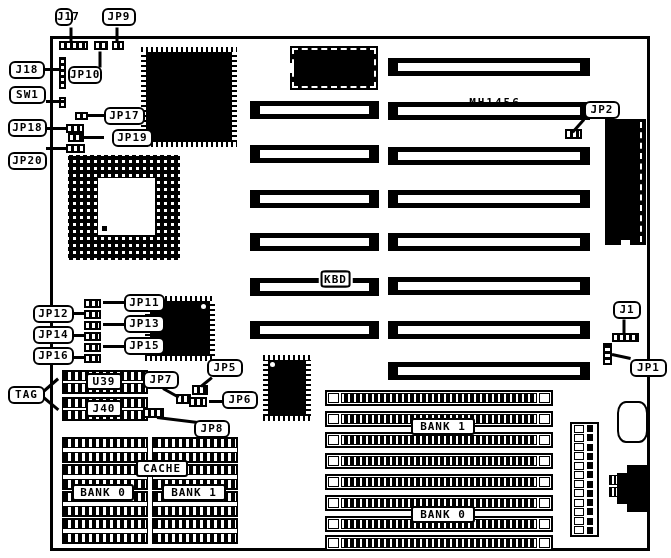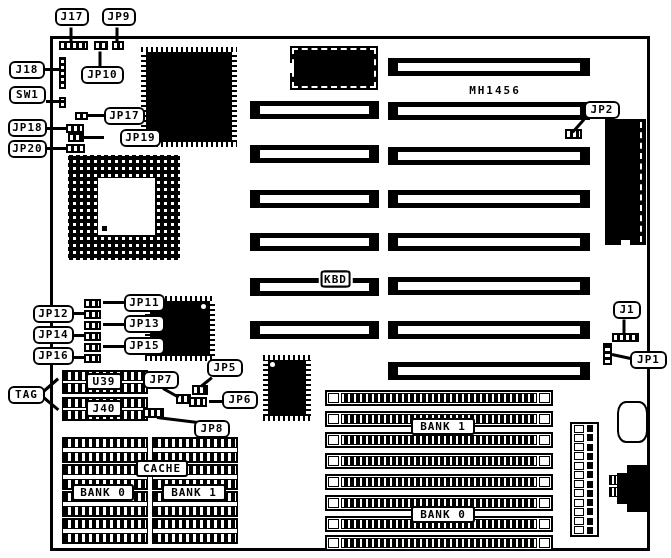--- a/index.html
+++ b/index.html
@@ -95,21 +95,21 @@
 
     </div>
   </div>
 
   <div class="bios" style="left:290px;top:46px;width:88px;height:44px">
     <div class="dash"></div>
     <div class="notch" style="left:0;top:17px;width:4px;height:10px"></div>
 
   </div>
 
-  <div class="parttext" style="left:455px;top:84px;width:80px">MH1456</div>
+  <div class="parttext" style="left:455px;top:96px;width:80px">MH1456</div>
 
   <div class="jmp" style="left:565px;top:129px;width:17px;height:10px"></div>
 
   <div class="kbd" style="left:605px;top:119px;width:41px;height:126px">
     <div class="dashline"></div>
     <div class="notch" style="left:16px;bottom:0;width:9px;height:5px"></div>
 
   </div>
 
   <div class="qfp" style="left:145px;top:296px;width:70px;height:65px">
@@ -270,36 +270,36 @@
     <div class="lead" style="left:103px;top:345px;width:21px"></div>
     <div class="lead" style="left:74px;top:356px;width:10px"></div>
     <div class="lead" style="left:624px;top:318px;width:15px;transform:rotate(90deg)"></div>
     <div class="lead" style="left:612px;top:353px;width:19px;transform:rotate(12deg)"></div>
     <div class="lead" style="left:201px;top:385px;width:14px;transform:rotate(-39deg)"></div>
     <div class="lead" style="left:209px;top:400px;width:13px"></div>
     <div class="lead" style="left:163px;top:387px;width:18px;transform:rotate(29deg)"></div>
     <div class="lead" style="left:157px;top:416px;width:41px;transform:rotate(7deg)"></div>
     <div class="lead" style="left:40px;top:393px;width:24px;transform:rotate(-41deg)"></div>
     <div class="lead" style="left:40px;top:393px;width:24px;transform:rotate(40deg)"></div>
-    <div class="callout" style="left:55px;top:8px;width:34px">J17</div>
+    <div class="callout" style="left:55px;top:8px;width:18px">J17</div>
     <div class="callout" style="left:102px;top:8px;width:34px">JP9</div>
-    <div class="callout" style="left:81px;top:66px;width:43px">JP10</div>
+    <div class="callout" style="left:68px;top:66px;width:34px">JP10</div>
     <div class="callout" style="left:9px;top:61px;width:36px">J18</div>
     <div class="callout" style="left:9px;top:86px;width:37px">SW1</div>
     <div class="callout" style="left:104px;top:107px;width:41px">JP17</div>
     <div class="callout" style="left:8px;top:119px;width:39px">JP18</div>
-    <div class="callout" style="left:120px;top:129px;width:41px">JP19</div>
-    <div class="callout" style="left:8px;top:140px;width:39px">JP20</div>
+    <div class="callout" style="left:112px;top:129px;width:41px">JP19</div>
+    <div class="callout" style="left:8px;top:152px;width:39px">JP20</div>
     <div class="callout" style="left:584px;top:101px;width:36px">JP2</div>
     <div class="callout" style="left:124px;top:294px;width:41px">JP11</div>
     <div class="callout" style="left:33px;top:305px;width:41px">JP12</div>
     <div class="callout" style="left:124px;top:315px;width:41px">JP13</div>
     <div class="callout" style="left:33px;top:326px;width:41px">JP14</div>
     <div class="callout" style="left:124px;top:337px;width:41px">JP15</div>
     <div class="callout" style="left:33px;top:347px;width:41px">JP16</div>
     <div class="callout" style="left:8px;top:386px;width:37px">TAG</div>
     <div class="callout" style="left:143px;top:371px;width:36px">JP7</div>
     <div class="callout" style="left:207px;top:359px;width:36px">JP5</div>
     <div class="callout" style="left:222px;top:391px;width:36px">JP6</div>
     <div class="callout" style="left:194px;top:420px;width:36px">JP8</div>
     <div class="callout" style="left:613px;top:301px;width:28px">J1</div>
-    <div class="callout" style="left:630px;top:351px;width:37px">JP1</div>
+    <div class="callout" style="left:630px;top:359px;width:37px">JP1</div>
   </div>
 
 </body></html>

